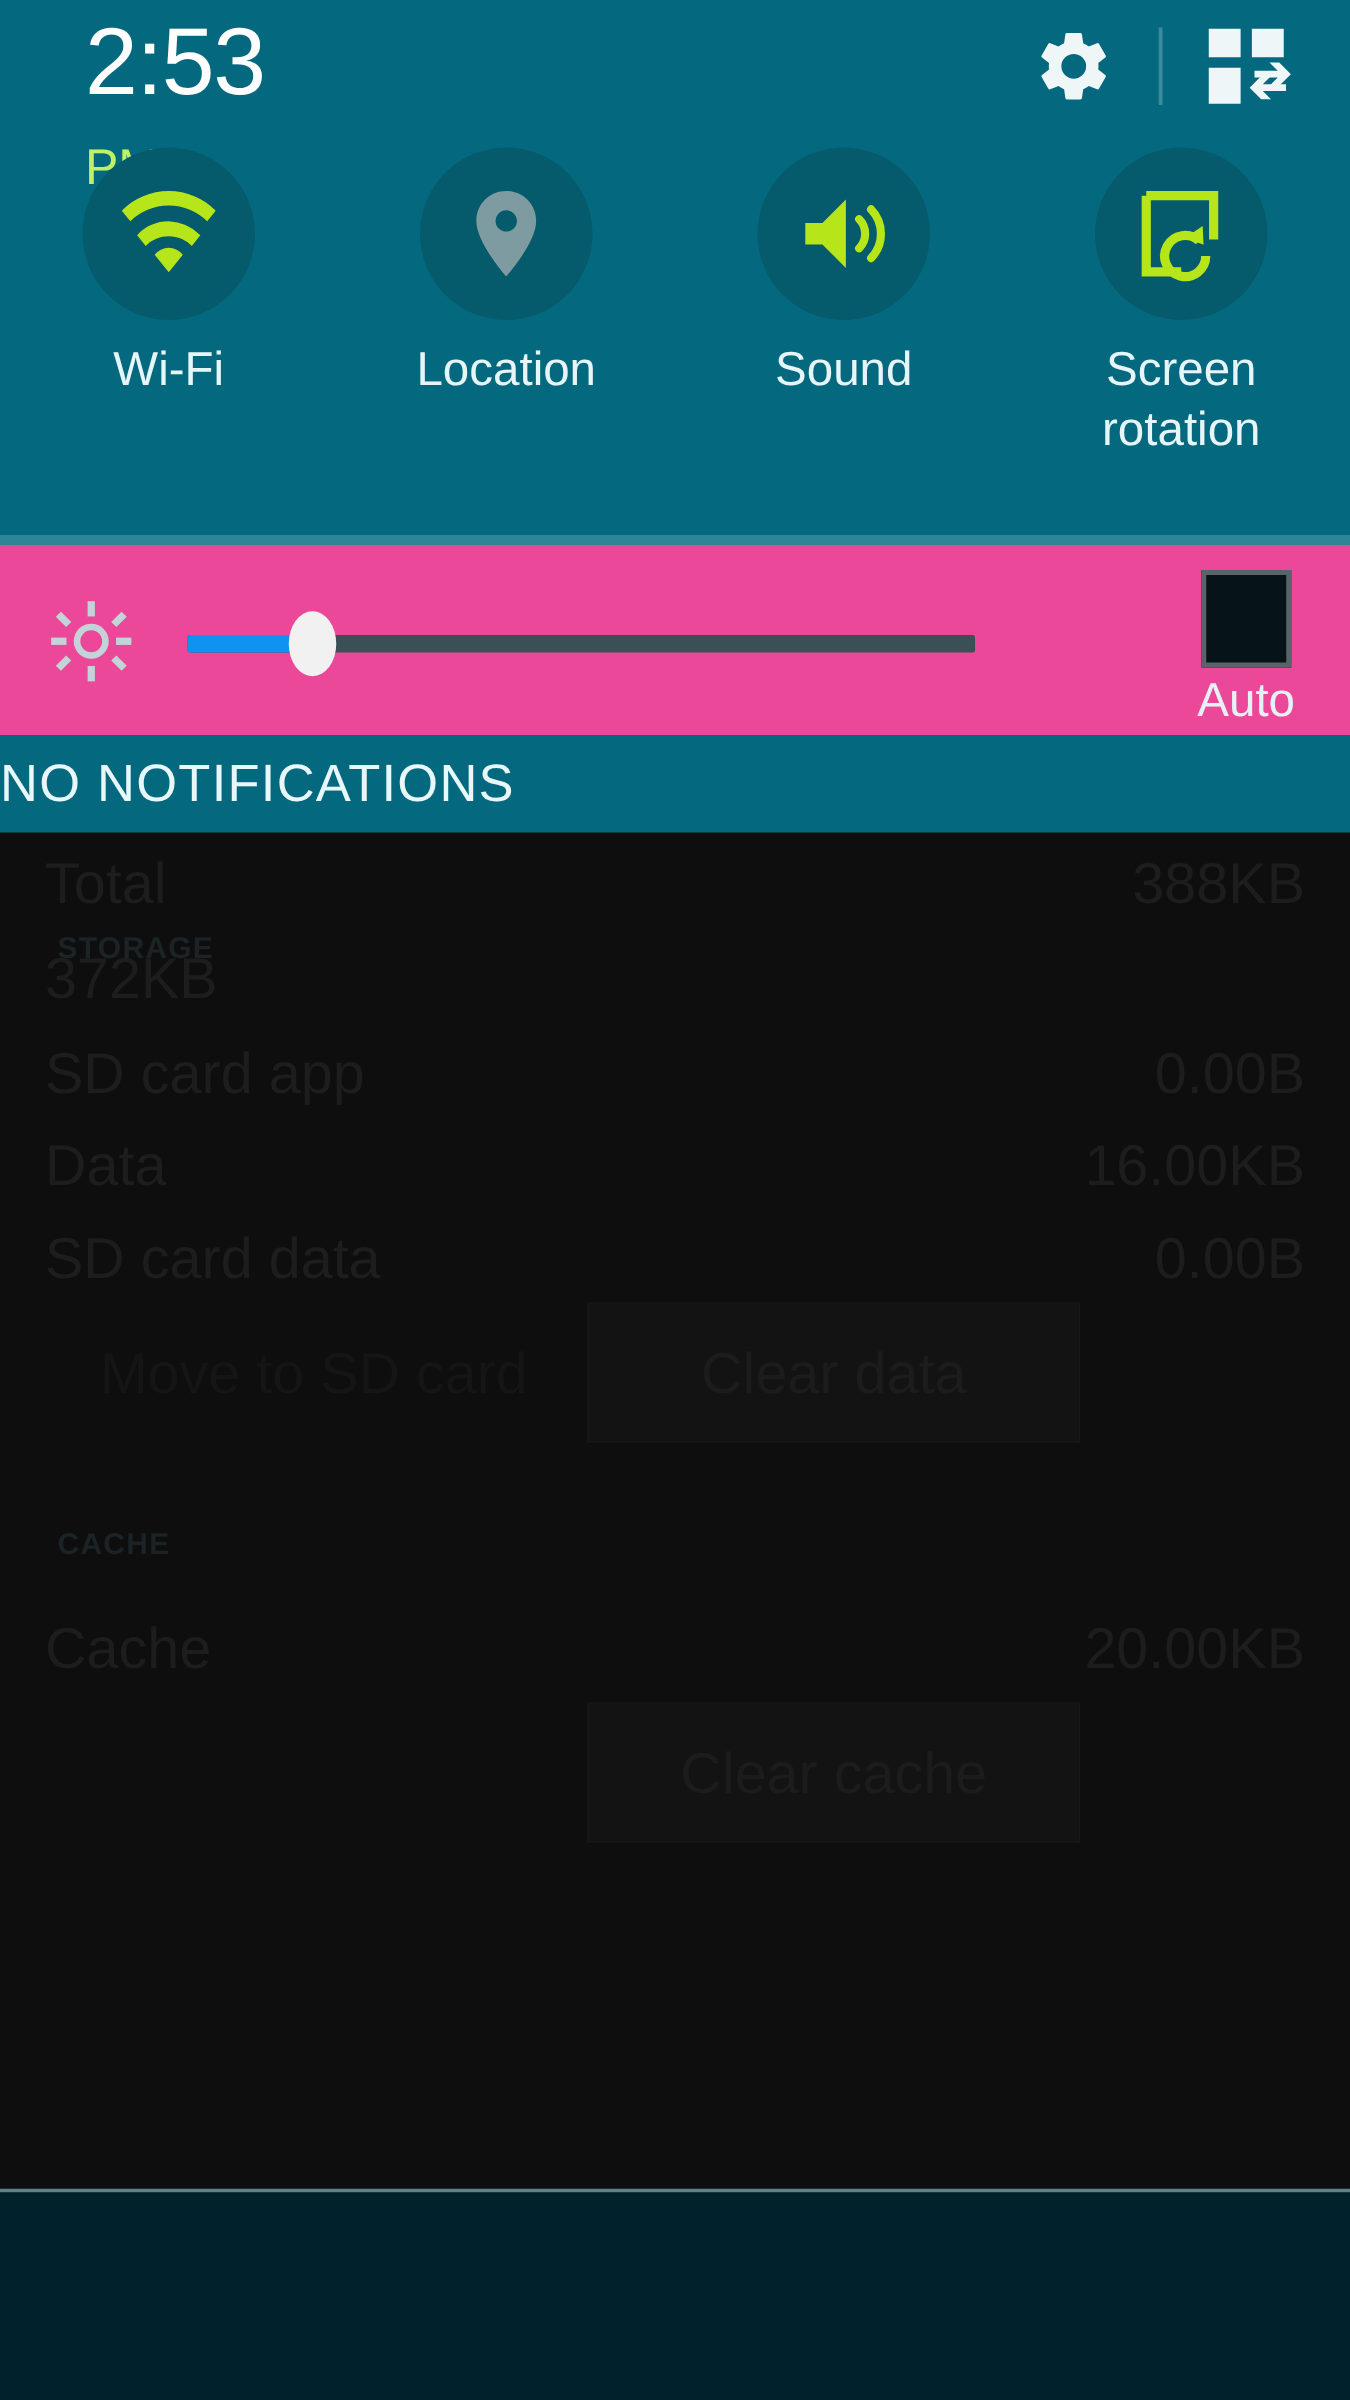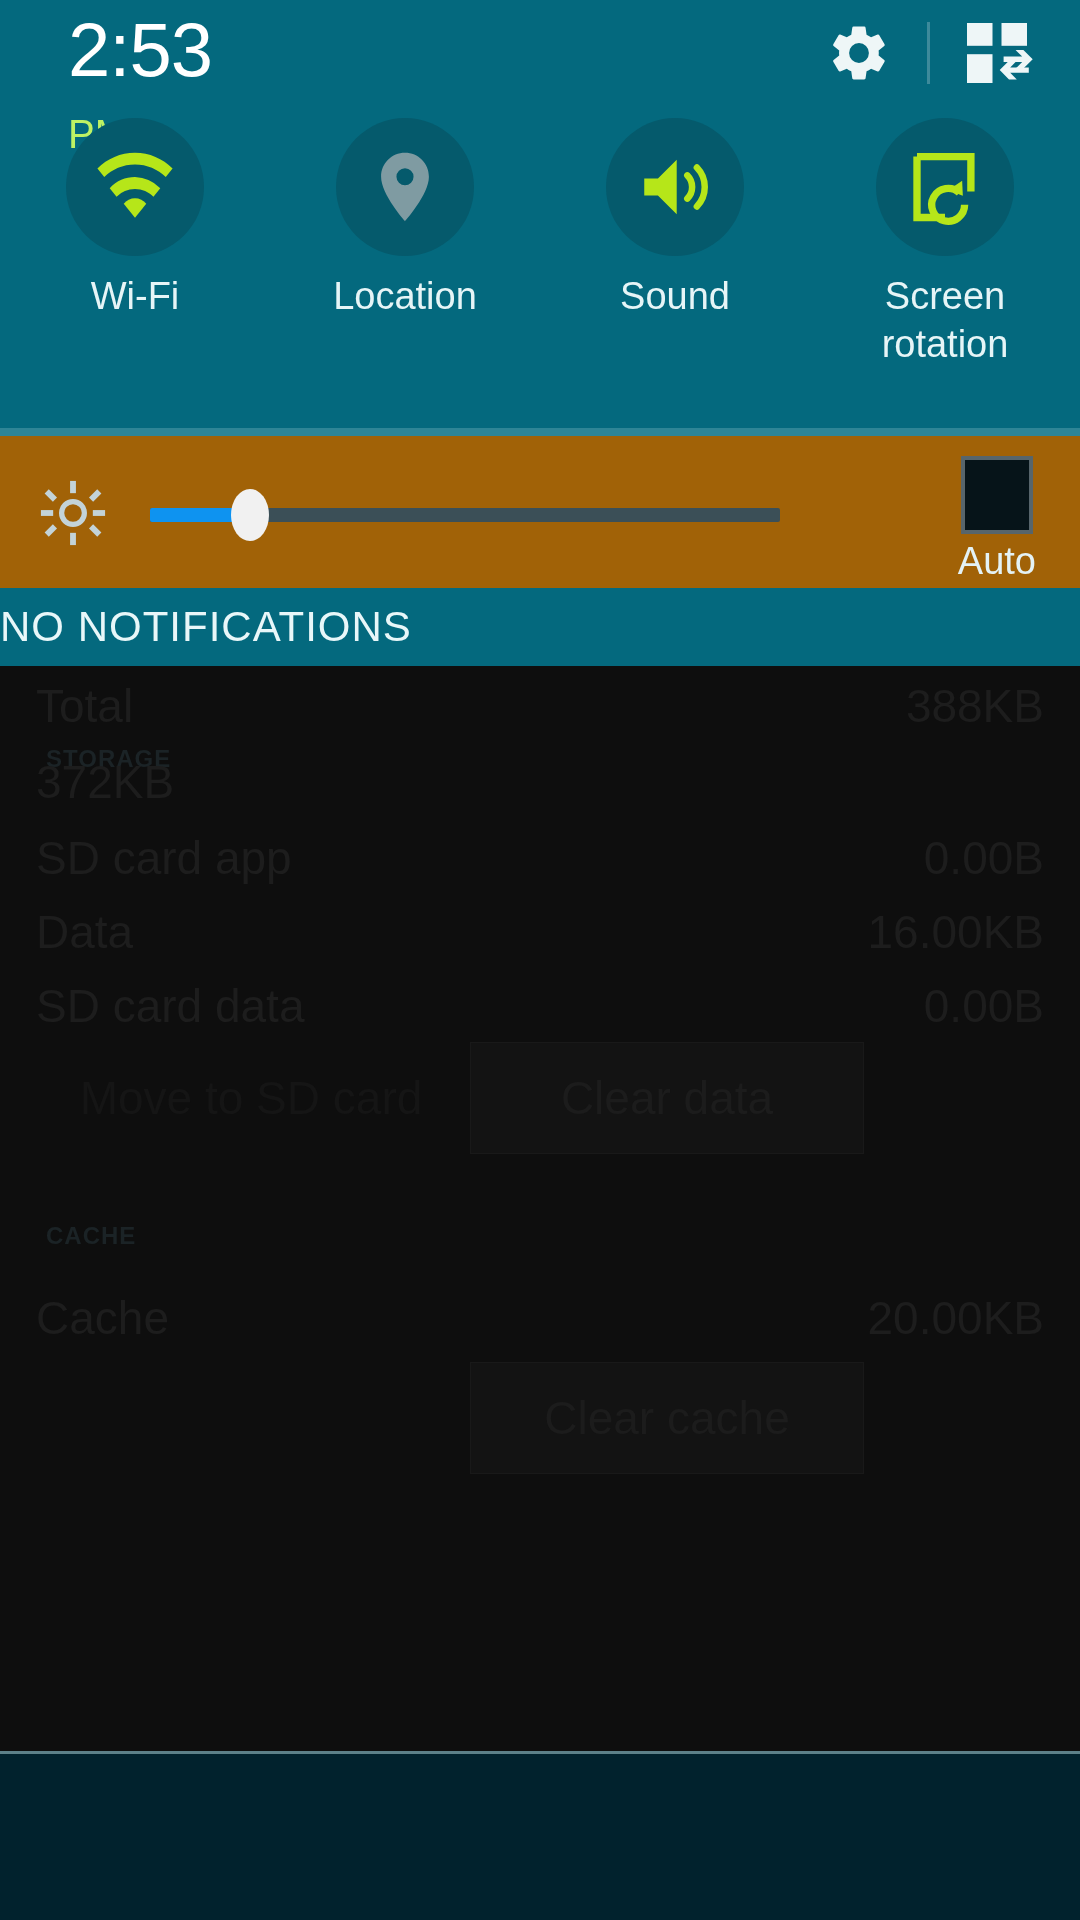--- a/index.html
+++ b/index.html
@@ -89,21 +89,21 @@
   }
 
   .shade-sep {
     position:absolute; left:0; top:428px; width:1080px; height:8px;
     background:#2e8596;
   }
 
   
   .brightness {
     position:absolute; left:0; top:436px; width:1080px; height:152px;
-    background:#a16207;
+    background:#ec4899;
   }
   .br-gear { position:absolute; left:38px; top:42px; width:70px; height:70px; }
   .slider-wrap { position:absolute; left:150px; top:72px; width:630px; height:14px; }
   .slider-track { position:absolute; left:0; top:0; width:100%; height:14px; background:#3b4f57; border-radius:2px; }
   .slider-fill { position:absolute; left:0; top:0; height:14px; background:#0e93f0; border-radius:2px; }
   .slider-thumb {
     position:absolute; top:-19px; width:38px; height:52px;
     background:#f1f1f1; border-radius:50%;
   }
   .auto-box {

